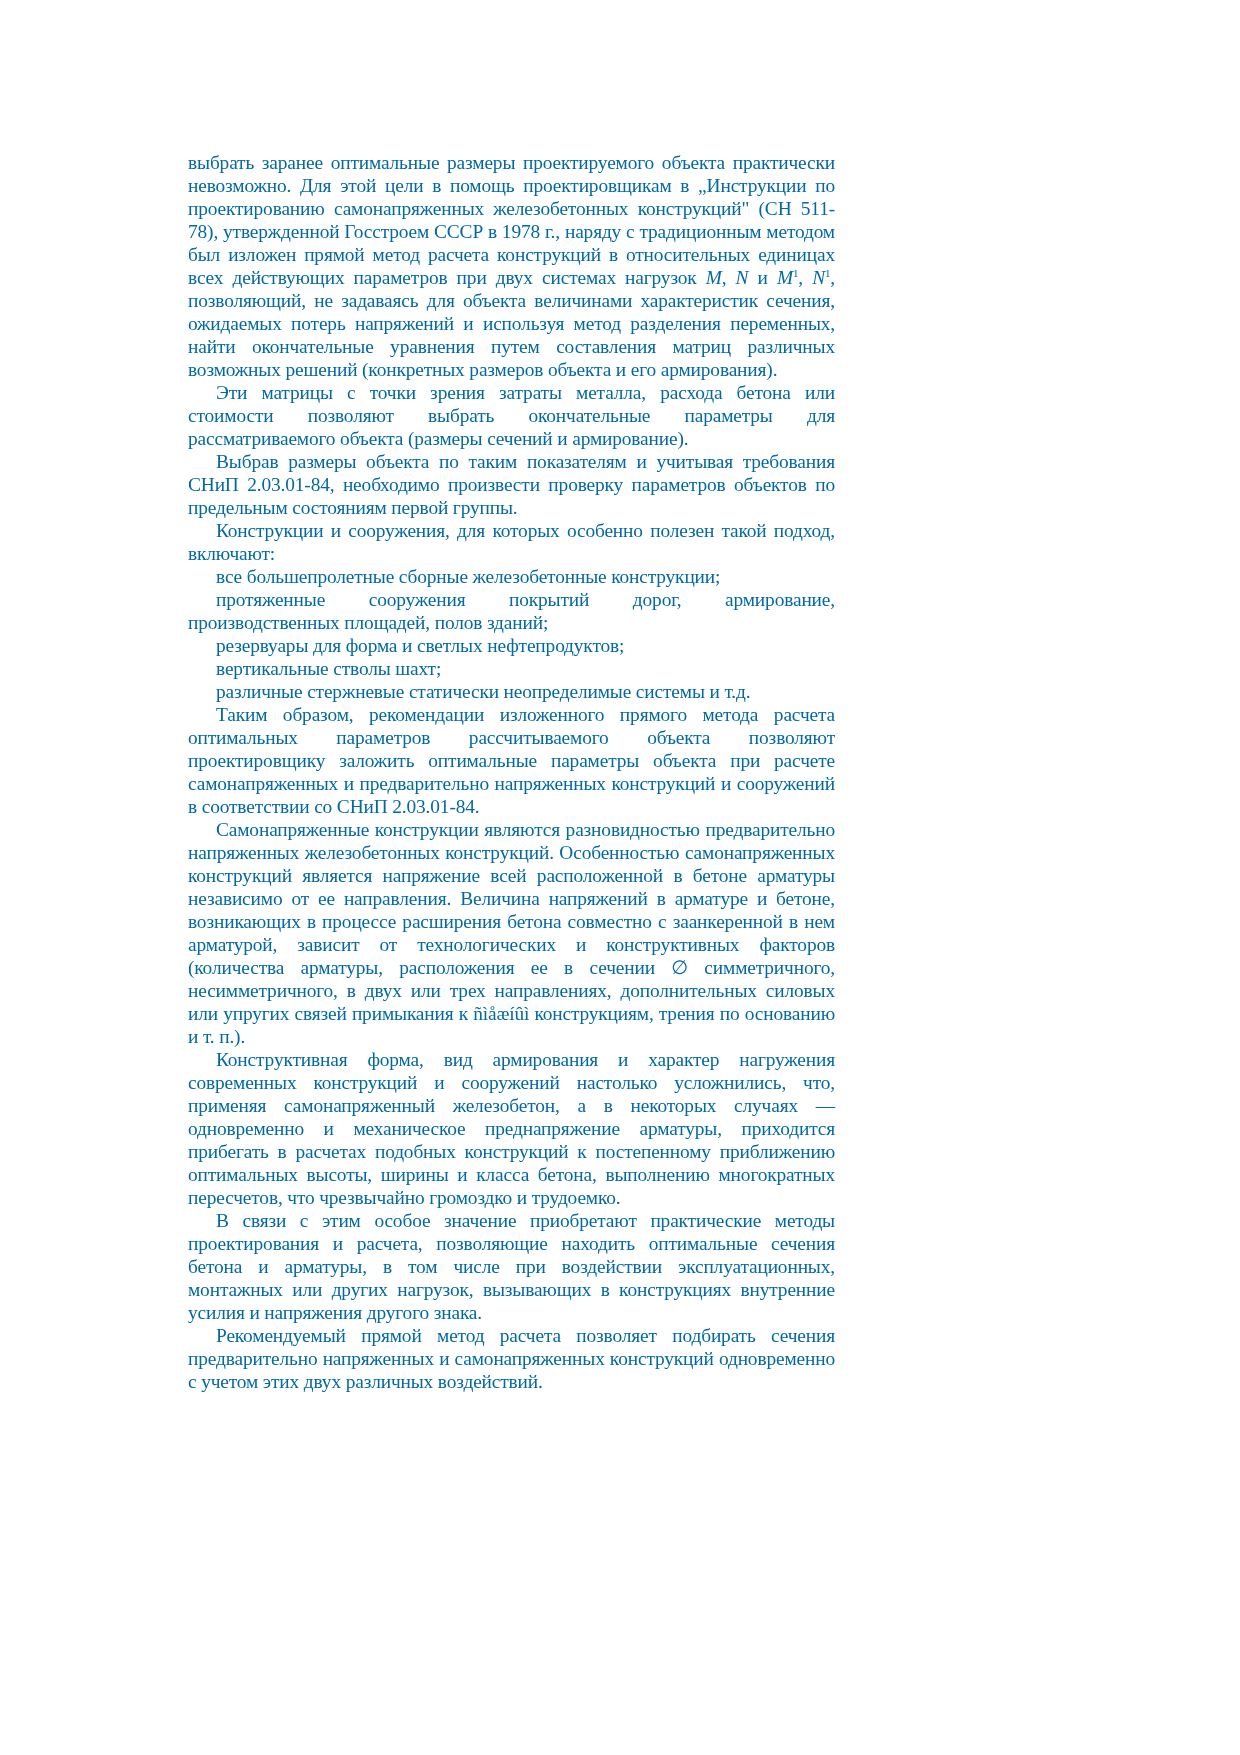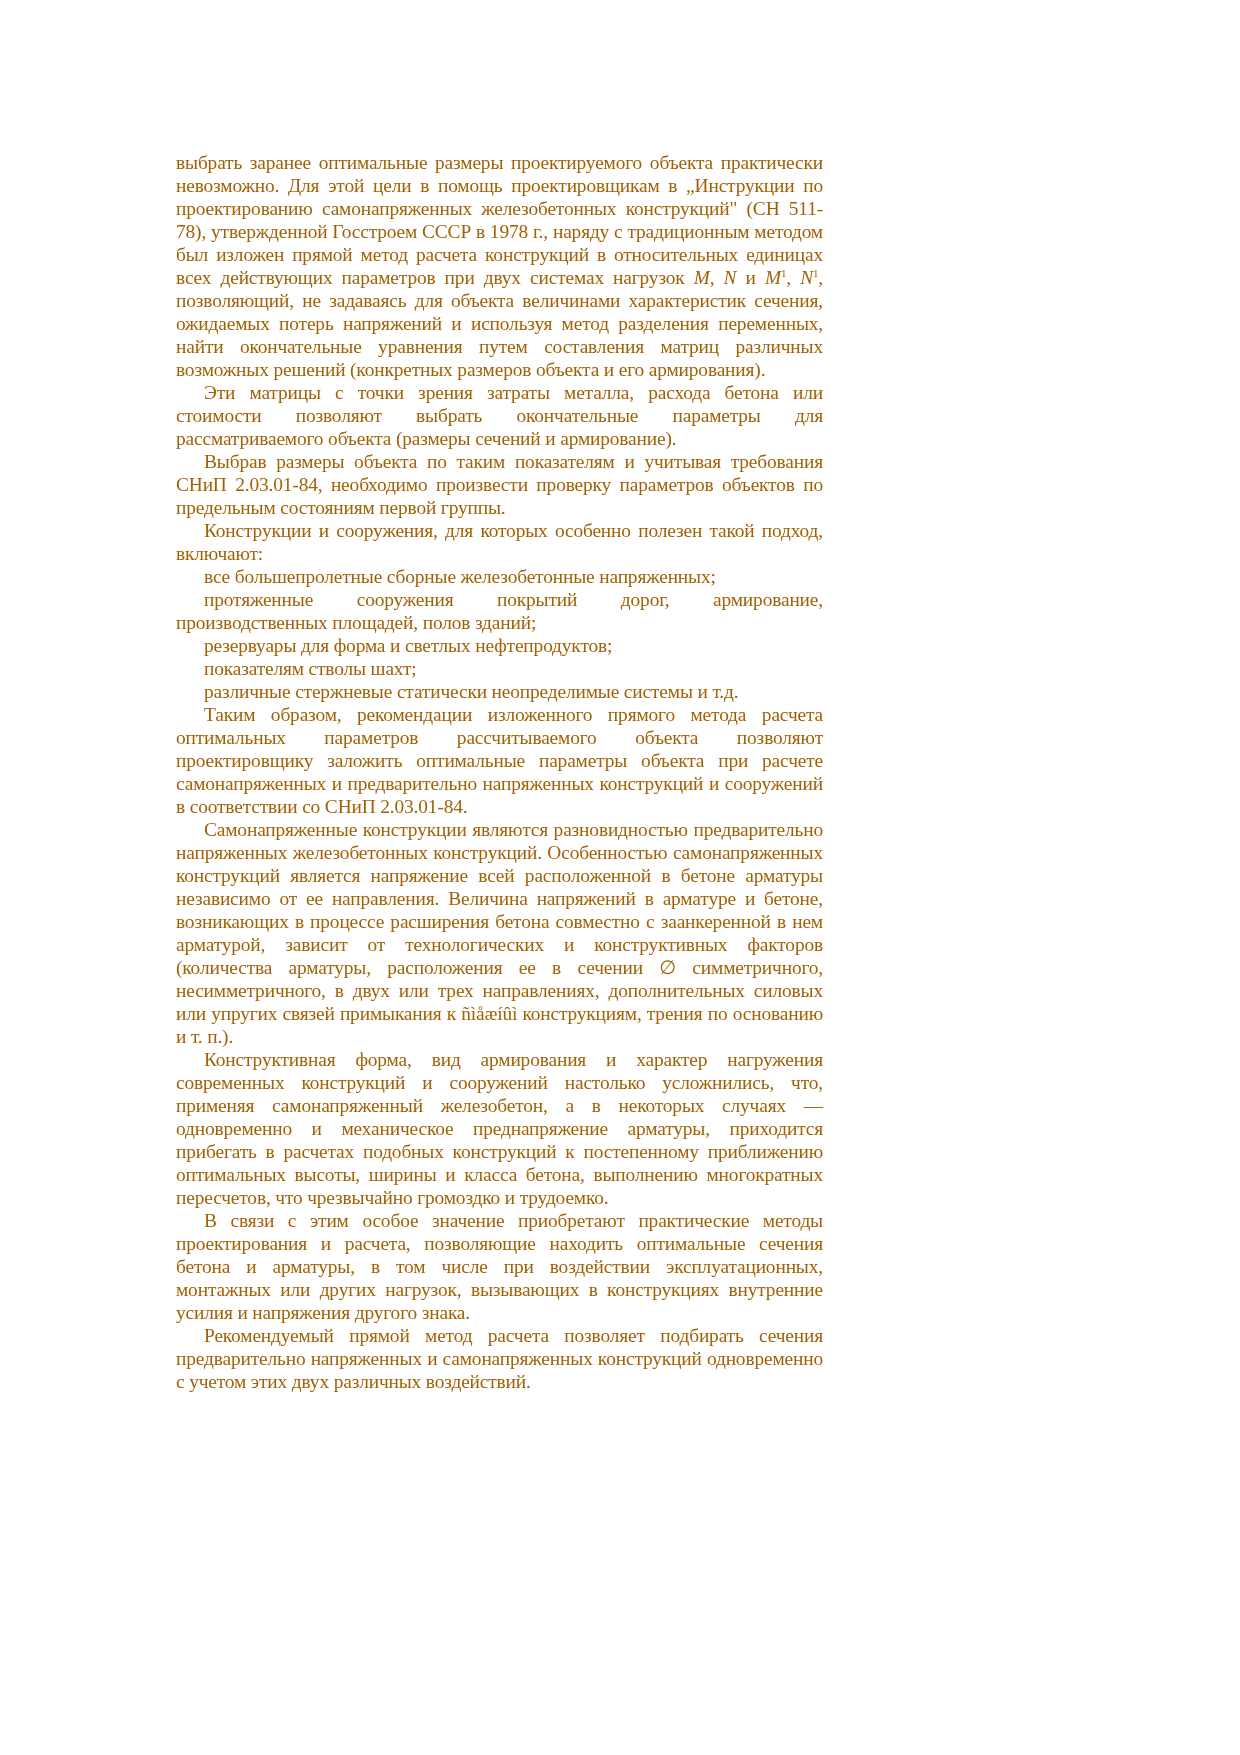--- a/index.html
+++ b/index.html
@@ -1,45 +1,45 @@
 <!DOCTYPE html>
 <html><head>
 <meta charset="utf-8">
 <style>
   html, body { margin: 0; padding: 0; background: #ffffff; }
   body { width: 1240px; height: 1755px; position: relative; overflow: hidden; }
   .page {
     position: absolute;
-    left: 176px;
+    left: 188px;
     top: 151px;
     width: 647px;
     font-family: "Liberation Serif", serif;
     font-size: 19.4px;
     line-height: 23px;
-    color: #a16207;
+    color: #0369a1;
     text-align: justify;
     letter-spacing: -0.15px;
   }
   .page p { margin: 0; text-indent: 0; }
   .page p.indent { text-indent: 28px; }
   .page p.list { text-indent: 28px; }
   i { font-style: italic; }
   sup { font-size: 11px; vertical-align: 7px; line-height: 0; }
 </style>
 </head>
 <body>
 
 <div class="page">
   <p><span>выбрать заранее оптимальные размеры проектируемого объекта практически невозможно. Для этой цели в помощь проектировщикам в „Инструкции по проектированию самонапряженных железобетонных конструкций" (СН 511-78), утвержденной Госстроем СССР в 1978 г., наряду с традиционным методом был изложен прямой метод расчета конструкций в относительных единицах всех действующих параметров при двух системах нагрузок</span> <i>M</i><span>, </span><i>N</i> <span>и</span> <i>M</i><sup>1</sup><span>, </span><i>N</i><sup>1</sup><span>, позволяющий, не задаваясь для объекта величинами характеристик сечения, ожидаемых потерь напряжений и используя метод разделения переменных, найти окончательные уравнения путем составления матриц различных возможных решений (конкретных размеров объекта и его армирования).</span></p>
   <p class="indent">Эти матрицы с точки зрения затраты металла, расхода бетона или стоимости позволяют выбрать окончательные параметры для рассматриваемого объекта (размеры сечений и армирование).</p>
   <p class="indent">Выбрав размеры объекта по таким показателям и учитывая требования СНиП 2.03.01-84, необходимо произвести проверку параметров объектов по предельным состояниям первой группы.</p>
   <p class="indent">Конструкции и сооружения, для которых особенно полезен такой подход, включают:</p>
-  <p class="list">все большепролетные сборные железобетонные напряженных;</p>
+  <p class="list">все большепролетные сборные железобетонные конструкции;</p>
   <p class="list">протяженные сооружения покрытий дорог, армирование, производственных площадей, полов зданий;</p>
   <p class="list">резервуары для форма и светлых нефтепродуктов;</p>
-  <p class="list">показателям стволы шахт;</p>
+  <p class="list">вертикальные стволы шахт;</p>
   <p class="list">различные стержневые статически неопределимые системы и т.д.</p>
   <p class="indent">Таким образом, рекомендации изложенного прямого метода расчета оптимальных параметров рассчитываемого объекта позволяют проектировщику заложить оптимальные параметры объекта при расчете самонапряженных и предварительно напряженных конструкций и сооружений в соответствии со СНиП 2.03.01-84.</p>
   <p class="indent">Самонапряженные конструкции являются разновидностью предварительно напряженных железобетонных конструкций. Особенностью самонапряженных конструкций является напряжение всей расположенной в бетоне арматуры независимо от ее направления. Величина напряжений в арматуре и бетоне, возникающих в процессе расширения бетона совместно с заанкеренной в нем арматурой, зависит от технологических и конструктивных факторов (количества арматуры, расположения ее в сечении ∅ симметричного, несимметричного, в двух или трех направлениях, дополнительных силовых или упругих связей примыкания к ñìåæíûì конструкциям, трения по основанию и т. п.).</p>
   <p class="indent">Конструктивная форма, вид армирования и характер нагружения современных конструкций и сооружений настолько усложнились, что, применяя самонапряженный железобетон, а в некоторых случаях — одновременно и механическое преднапряжение арматуры, приходится прибегать в расчетах подобных конструкций к постепенному приближению оптимальных высоты, ширины и класса бетона, выполнению многократных пересчетов, что чрезвычайно громоздко и трудоемко.</p>
   <p class="indent">В связи с этим особое значение приобретают практические методы проектирования и расчета, позволяющие находить оптимальные сечения бетона и арматуры, в том числе при воздействии эксплуатационных, монтажных или других нагрузок, вызывающих в конструкциях внутренние усилия и напряжения другого знака.</p>
   <p class="indent">Рекомендуемый прямой метод расчета позволяет подбирать сечения предварительно напряженных и самонапряженных конструкций одновременно с учетом этих двух различных воздействий.</p>
 </div>
 
 </body></html>

